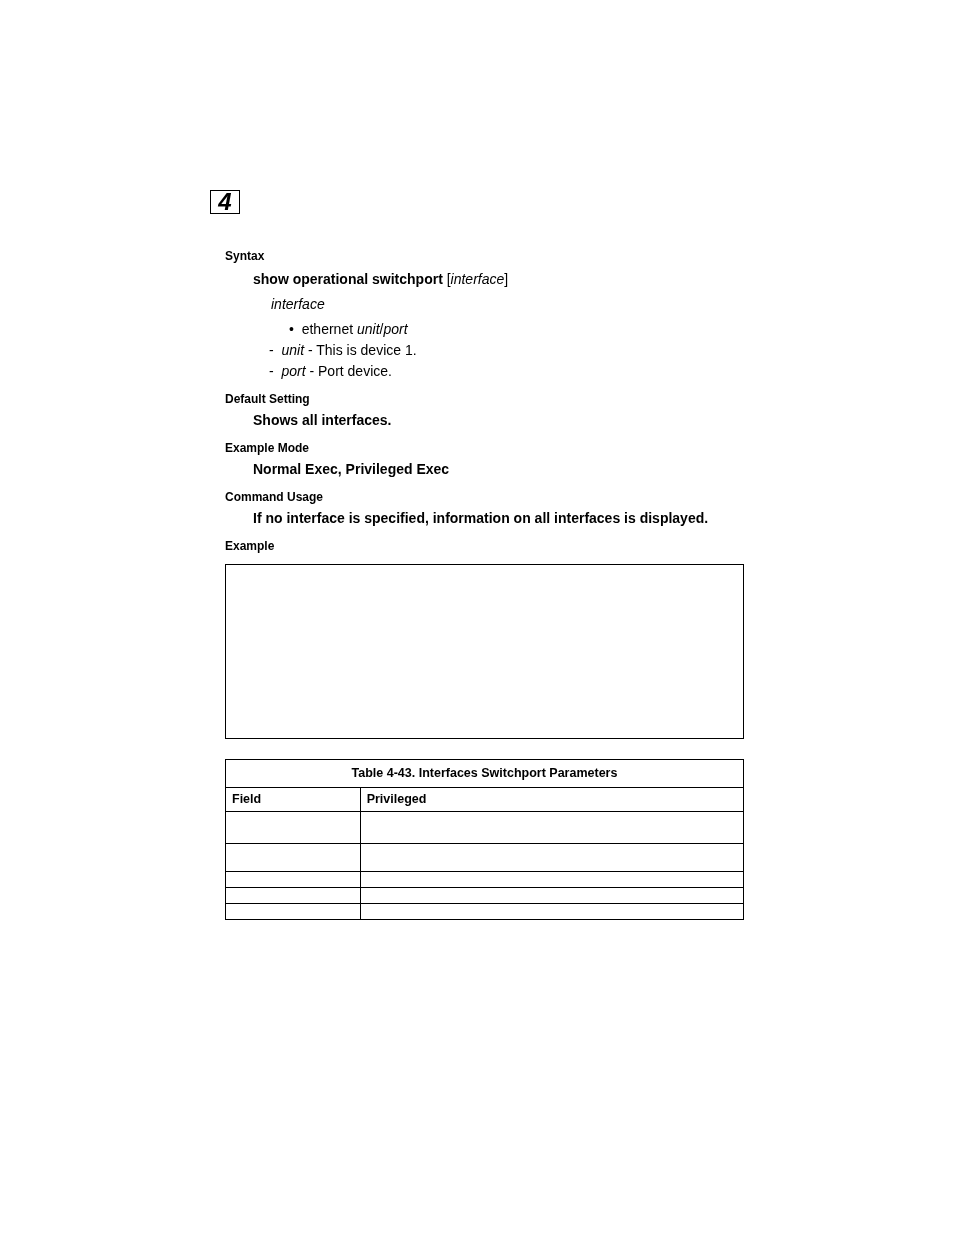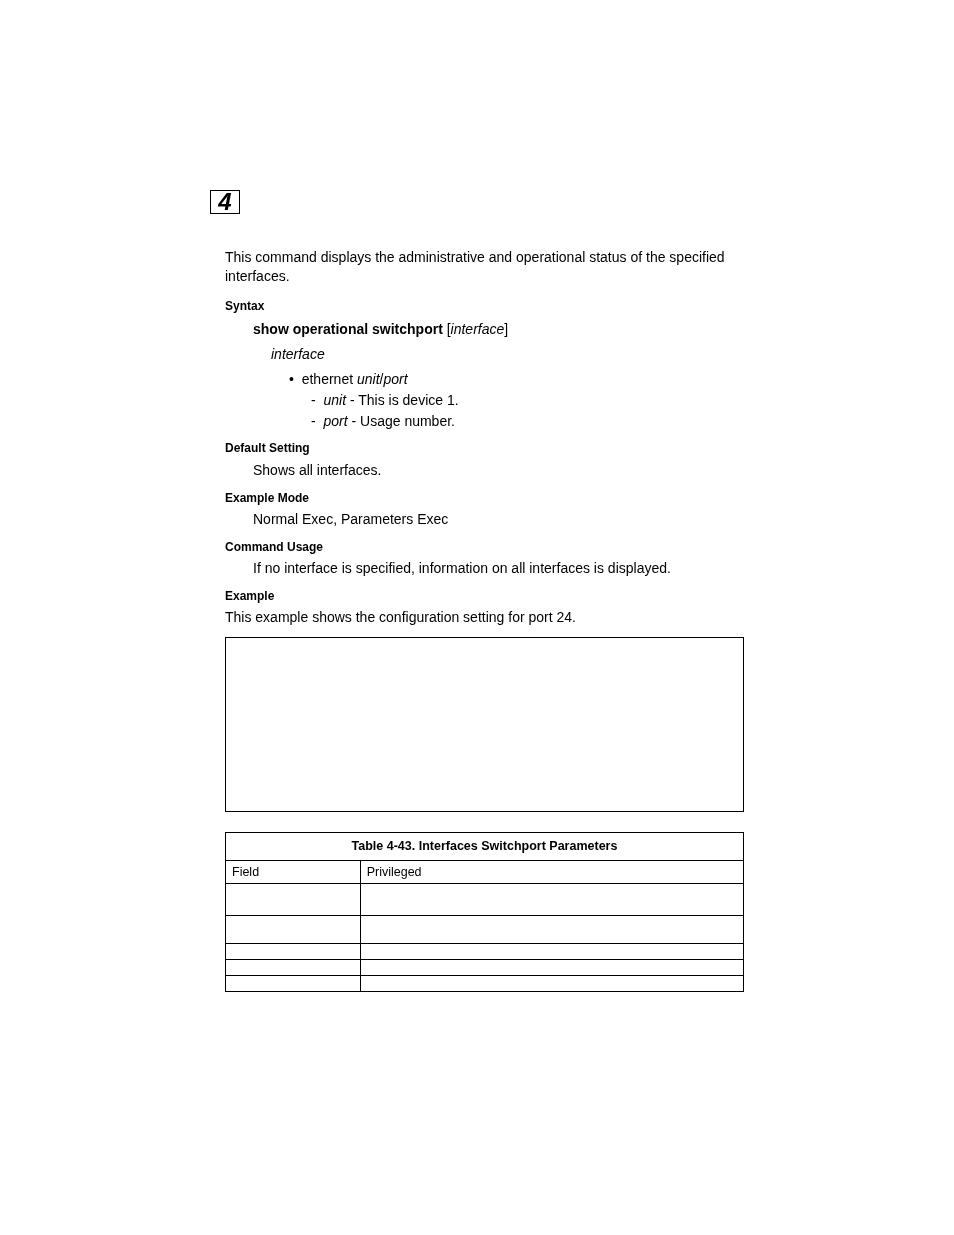--- a/index.html
+++ b/index.html
@@ -36,31 +36,31 @@
     .intro { margin-bottom: 12px; }
     .section-head {
       font-weight: bold;
       font-size: 12px;
       margin-top: 10px;
       margin-bottom: 4px;
     }
     .indent1 { margin-left: 28px; }
     .indent2 { margin-left: 46px; }
     .indent3 { margin-left: 64px; }
-    .indent4 { margin-left: 86px; }
+    .indent4 { margin-left: 44px; }
     .syntax-cmd { margin-top: 6px; margin-bottom: 6px; }
     .syntax-cmd .bold { font-weight: bold; }
     .syntax-cmd .ital { font-style: italic; }
     .interface-line { font-style: italic; margin-bottom: 6px; margin-top: 6px;}
     .bullet { margin-top: 4px; }
     .bullet .bold { font-weight: normal; }
     .bullet .ital { font-style: italic; }
     .sub { margin-top: 2px; }
     .sub .ital { font-style: italic; }
-    .body-text { margin-bottom: 6px; margin-top: 2px;}
+    .body-text { margin-bottom: 6px; margin-top: 2px; font-weight: bold;}
     .example-box {
       border: 1px solid #000;
       height: 175px;
       margin-top: 10px;
     }
     table.param {
       border-collapse: collapse;
       width: 100%;
       margin-top: 20px;
       font-size: 12.5px;
@@ -69,21 +69,21 @@
       border: 1px solid #000;
       border-bottom: none;
       padding: 5px 8px;
       font-weight: bold;
       font-size: 12.5px;
     }
     table.param th {
       border: 1px solid #000;
       text-align: left;
       padding: 3px 6px;
-      font-weight: normal;
+      font-weight: bold;
       font-size: 12.5px;
     }
     table.param td {
       border: 1px solid #000;
       padding: 3px 6px;
     }
     
     .col-field { width: 26%; }
     .row-h1 td { height: 32px; }
     .row-h2 td { height: 28px; }
@@ -92,54 +92,52 @@
 </head>
 <body>
 
 <div class="chapter-mark">
   <span>4</span>
 </div>
 
 <div class="page">
   <div class="content">
 
-    <p class="intro">This command displays the administrative and operational status of the specified interfaces.</p>
 
     <p class="section-head">Syntax</p>
 
     <p class="syntax-cmd indent1">
       <span class="bold">show operational switchport</span><span> [</span><span class="ital">interface</span><span>]</span>
     </p>
 
     <p class="interface-line indent2">interface</p>
 
     <p class="bullet indent3">
       •&nbsp; <span class="bold">ethernet</span> <span class="ital">unit</span><span>/</span><span class="ital">port</span>
     </p>
 
     <p class="sub indent4">
       -&nbsp; <span class="ital">unit</span><span> - This is device 1.</span>
     </p>
 
     <p class="sub indent4">
-      -&nbsp; <span class="ital">port</span><span> - Usage number.</span>
+      -&nbsp; <span class="ital">port</span><span> - Port device.</span>
     </p>
 
 
     <p class="section-head">Default Setting</p>
     <p class="body-text indent1">Shows all interfaces.</p>
 
     <p class="section-head">Example Mode</p>
-    <p class="body-text indent1">Normal Exec, Parameters Exec</p>
+    <p class="body-text indent1">Normal Exec, Privileged Exec</p>
 
     <p class="section-head">Command Usage</p>
     <p class="body-text indent1">If no interface is specified, information on all interfaces is displayed.</p>
 
     <p class="section-head">Example</p>
-    <p class="body-text">This example shows the configuration setting for port 24.</p>
 
     <div class="example-box"></div>
 
     <table class="param">
       <caption>Table 4-43.  Interfaces Switchport Parameters</caption>
       <colgroup>
         <col class="col-field">
         <col>
       </colgroup>
       <thead>

